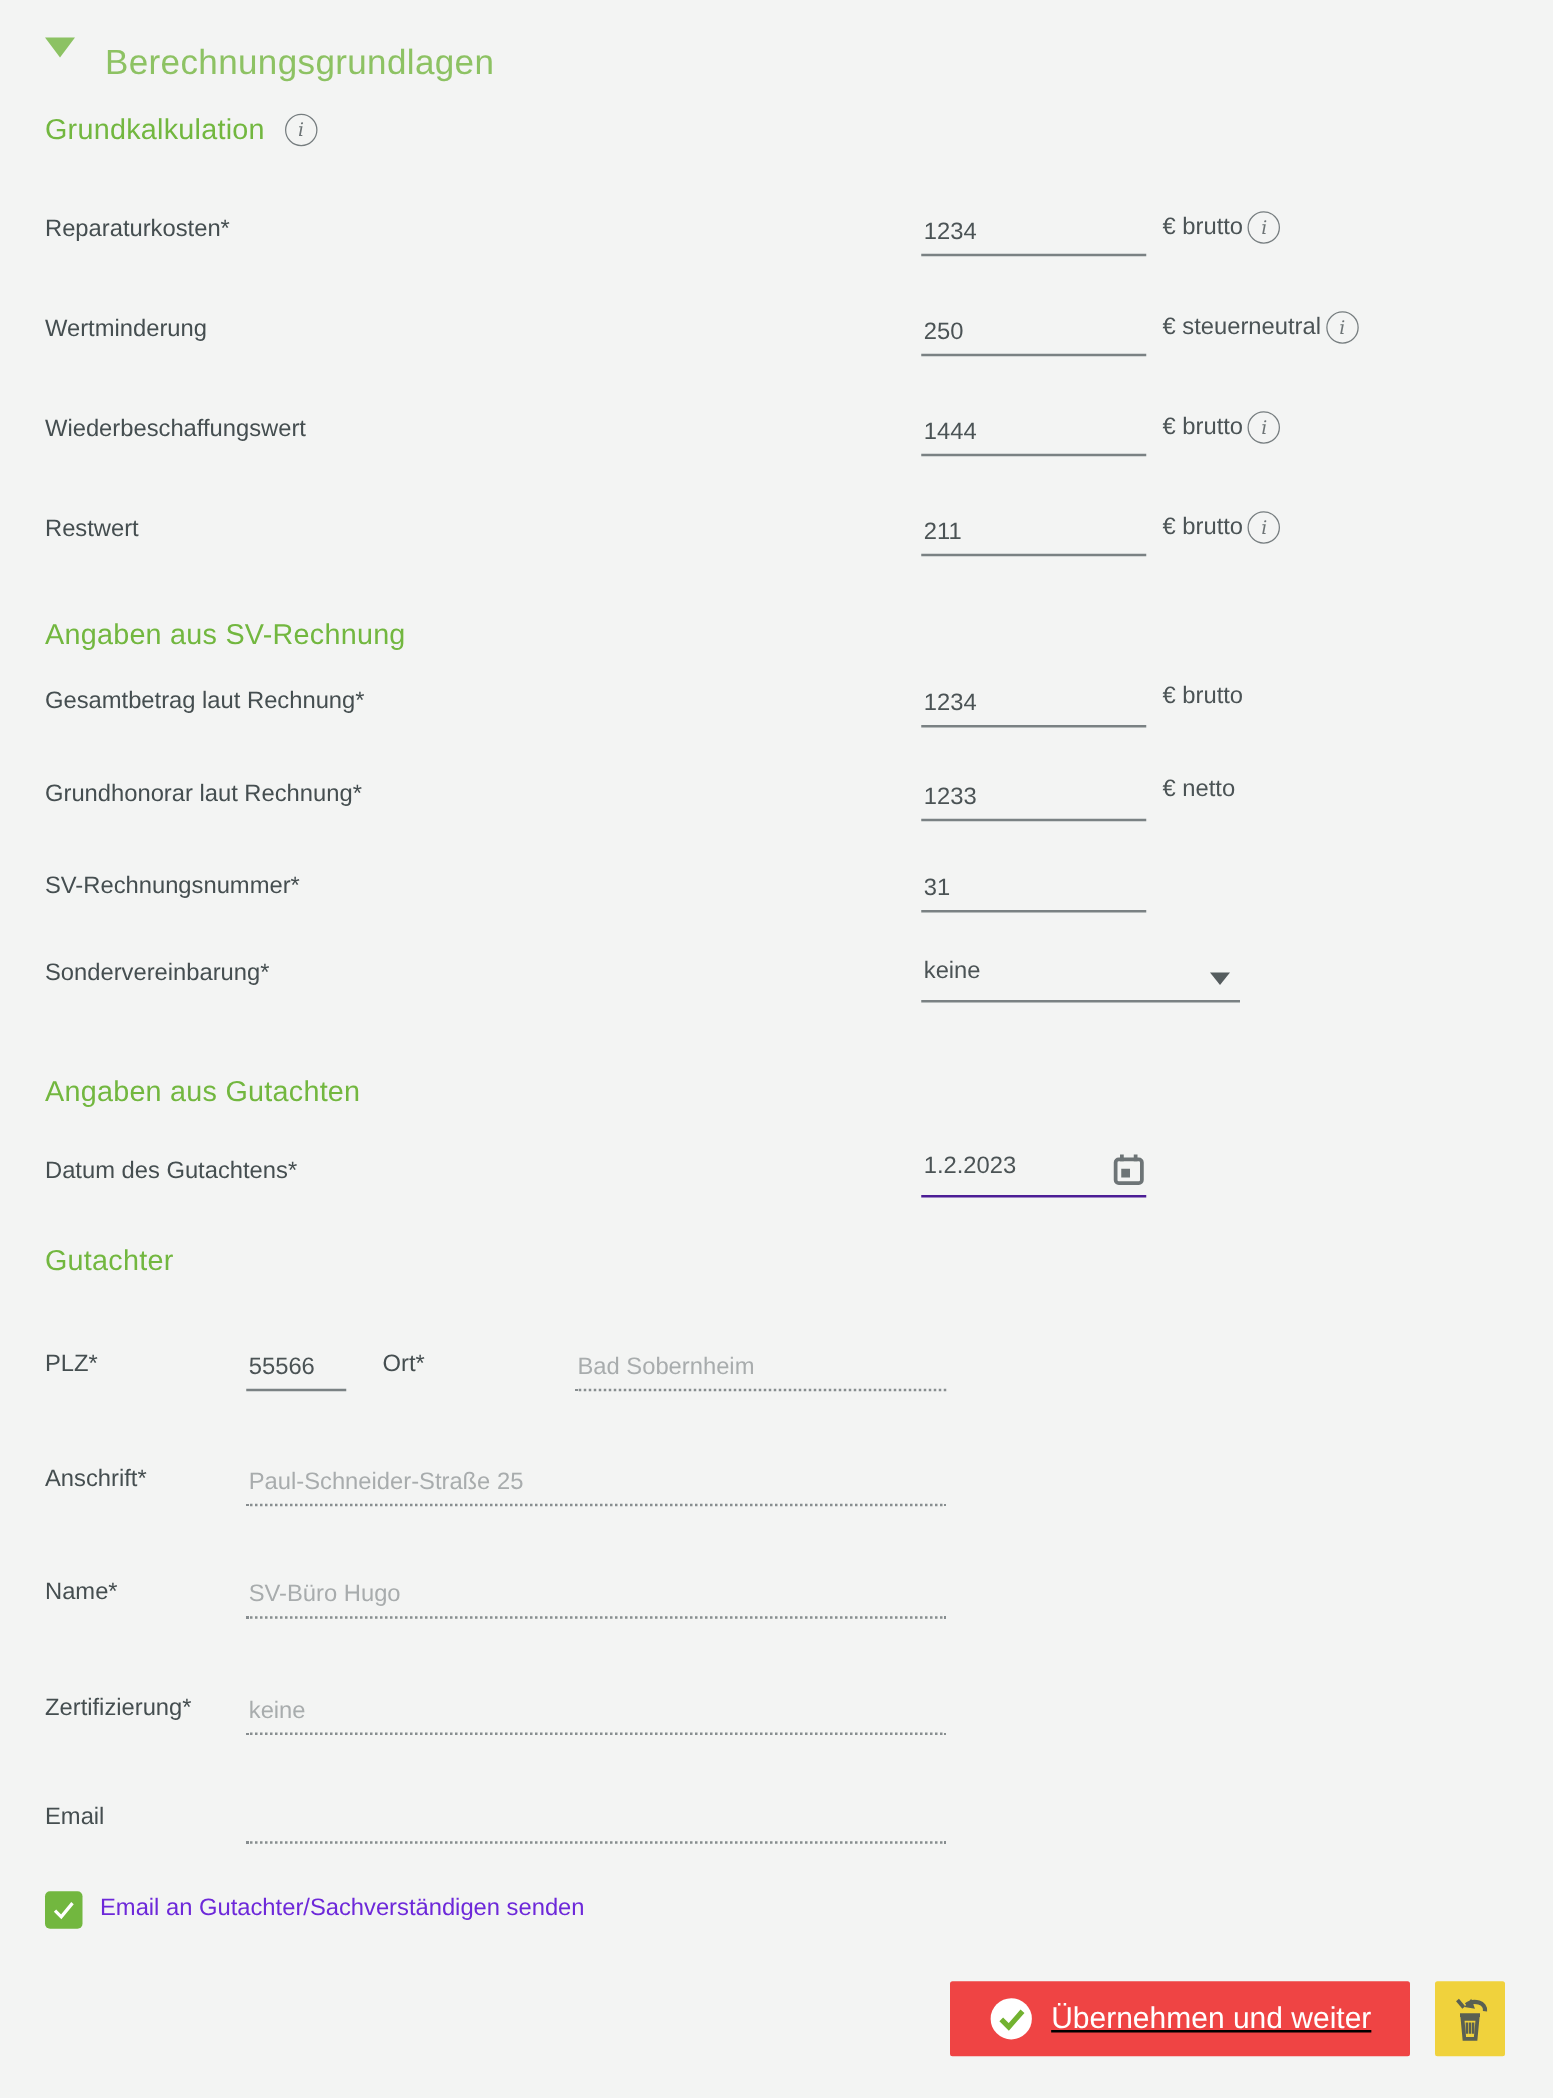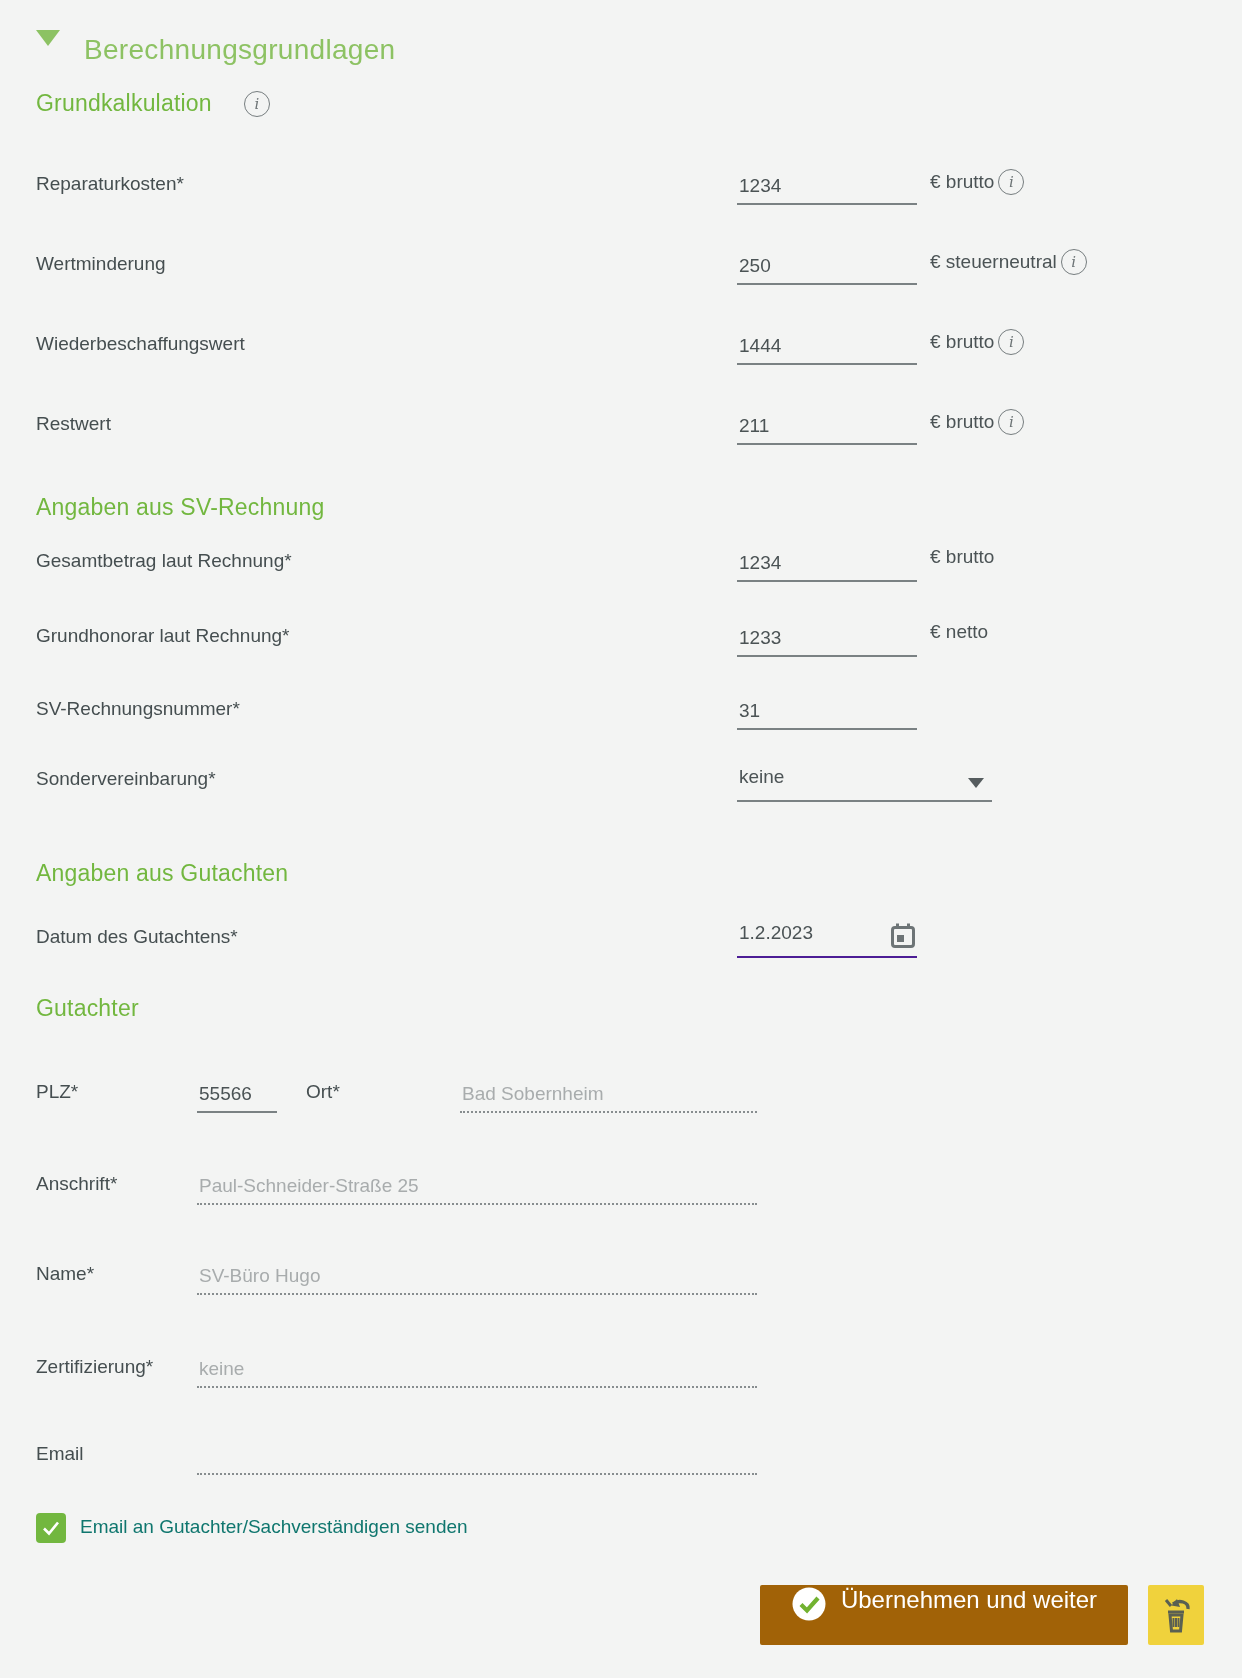--- a/index.html
+++ b/index.html
@@ -14,21 +14,21 @@
   .tri{
     position:absolute;left:36px;top:30px;width:0;height:0;
     border-left:12px solid transparent;border-right:12px solid transparent;
     border-top:16px solid #8cc263;cursor:pointer;
   }
   .page-title{
     position:absolute;left:68px;top:18px;margin:16px;
     font-size:28px;font-weight:400;color:#8dc263;letter-spacing:.3px;
   }
   
-  .sec{position:absolute;left:36px;display:flex;align-items:center;gap:32px;}
+  .sec{position:absolute;left:36px;display:flex;align-items:center;gap:16px;}
   .sec-title{font-size:23px;color:#72b73f;font-weight:400;letter-spacing:.2px;}
   
   .info-icon{
     display:inline-flex;align-items:center;justify-content:center;
     width:26px;height:26px;border:1.6px solid #767d7f;border-radius:50%;
     font-family:"DejaVu Serif", serif;font-style:italic;
     font-size:15px;color:#6d7476;box-sizing:border-box;cursor:pointer;flex:0 0 auto;
   }
   
   .lbl{position:absolute;left:36px;font-size:19px;color:#454e50;}
@@ -54,27 +54,28 @@
     border-top:10px solid #555c5e;
   }
   
   .cal{position:absolute;right:0;top:0;cursor:pointer;}
   
   .checkbox{
     position:absolute;left:36px;top:1513px;width:30px;height:30px;
     background:#72b73f;border-radius:4px;display:flex;align-items:center;justify-content:center;
     cursor:pointer;
   }
-  .cb-label{position:absolute;left:80px;top:1516px;font-size:19px;color:#0f766e;}
+  .cb-label{position:absolute;left:80px;top:1516px;font-size:19px;color:#6d28d9;}
   
   .btn-submit{
     position:absolute;left:760px;top:1585px;width:368px;height:60px;
-    background:#a16207;border:none;border-radius:2px;cursor:pointer;
-    display:flex;justify-content:center;gap:14px;
+    background:#ef4444;border:none;border-radius:2px;cursor:pointer;
+    display:flex;align-items:center;justify-content:center;gap:14px;
     font-family:"Liberation Sans", sans-serif;
+    text-decoration:underline;
   }
   .btn-submit span{color:#ffffff;font-size:24px;}
   .btn-trash{
     position:absolute;left:1148px;top:1585px;width:56px;height:60px;
     background:#f0d23c;border:none;border-radius:2px;cursor:pointer;
     display:flex;align-items:center;justify-content:center;
   }
 </style>
 </head>
 <body>

